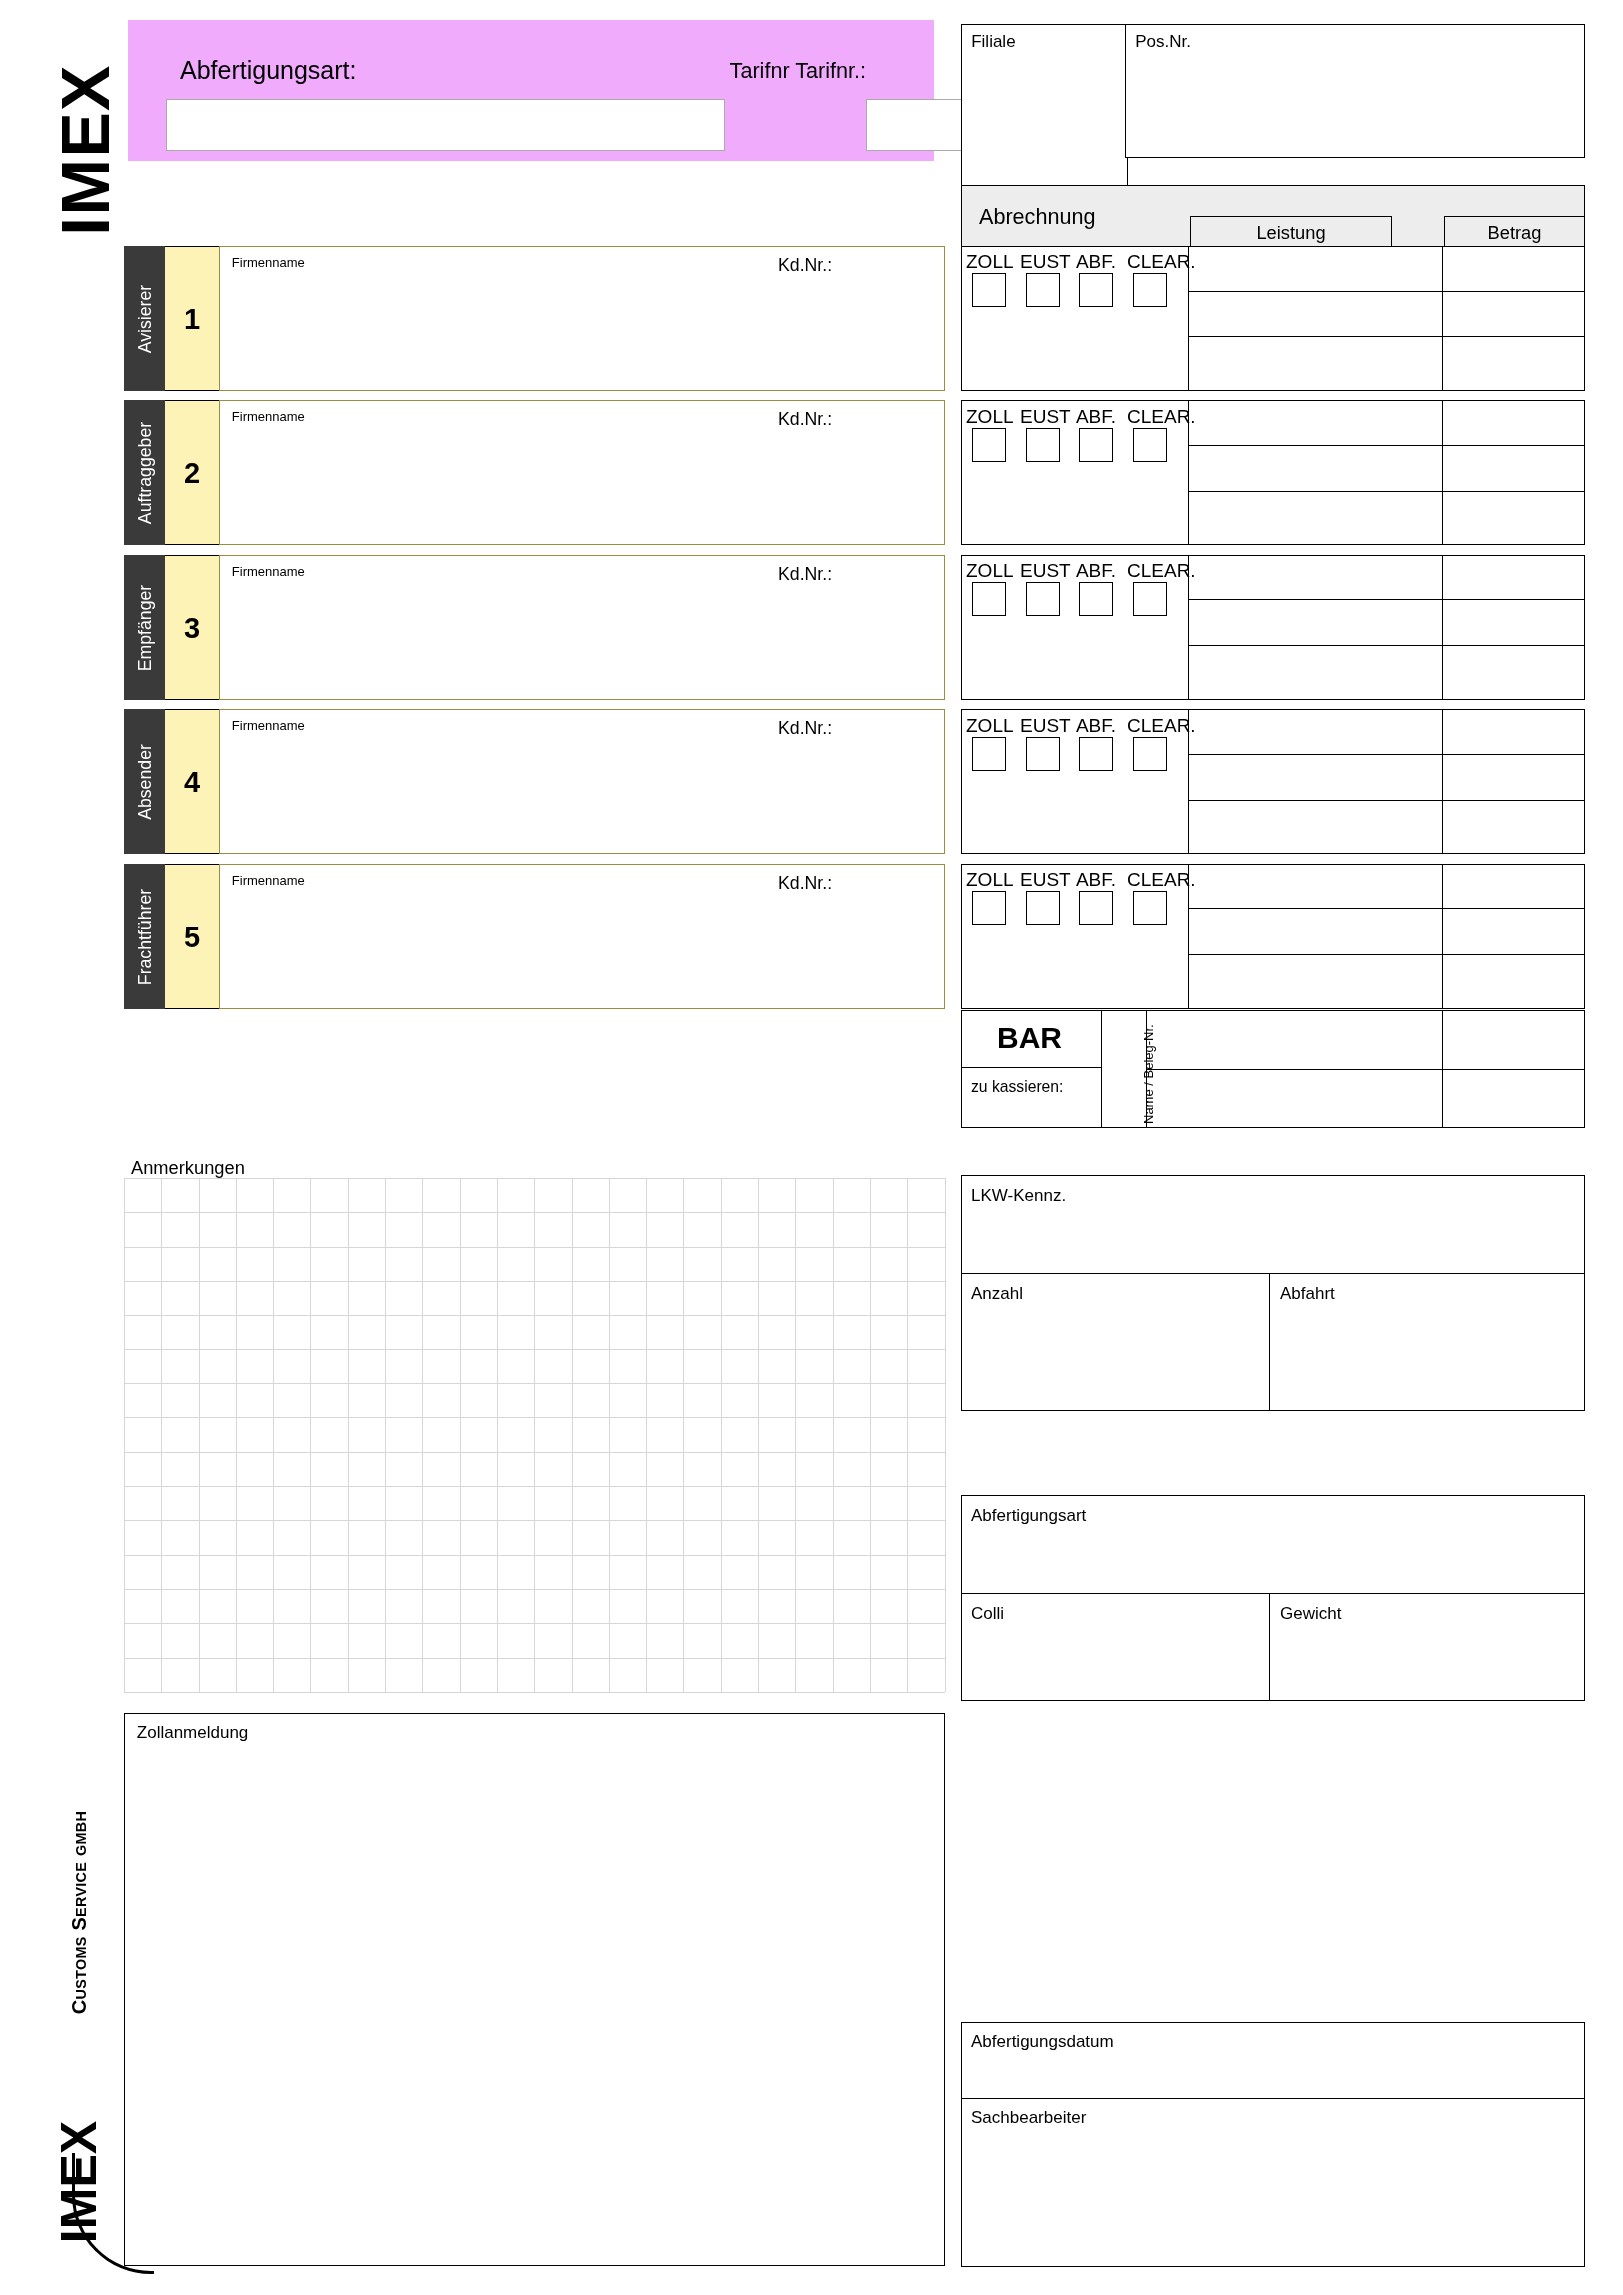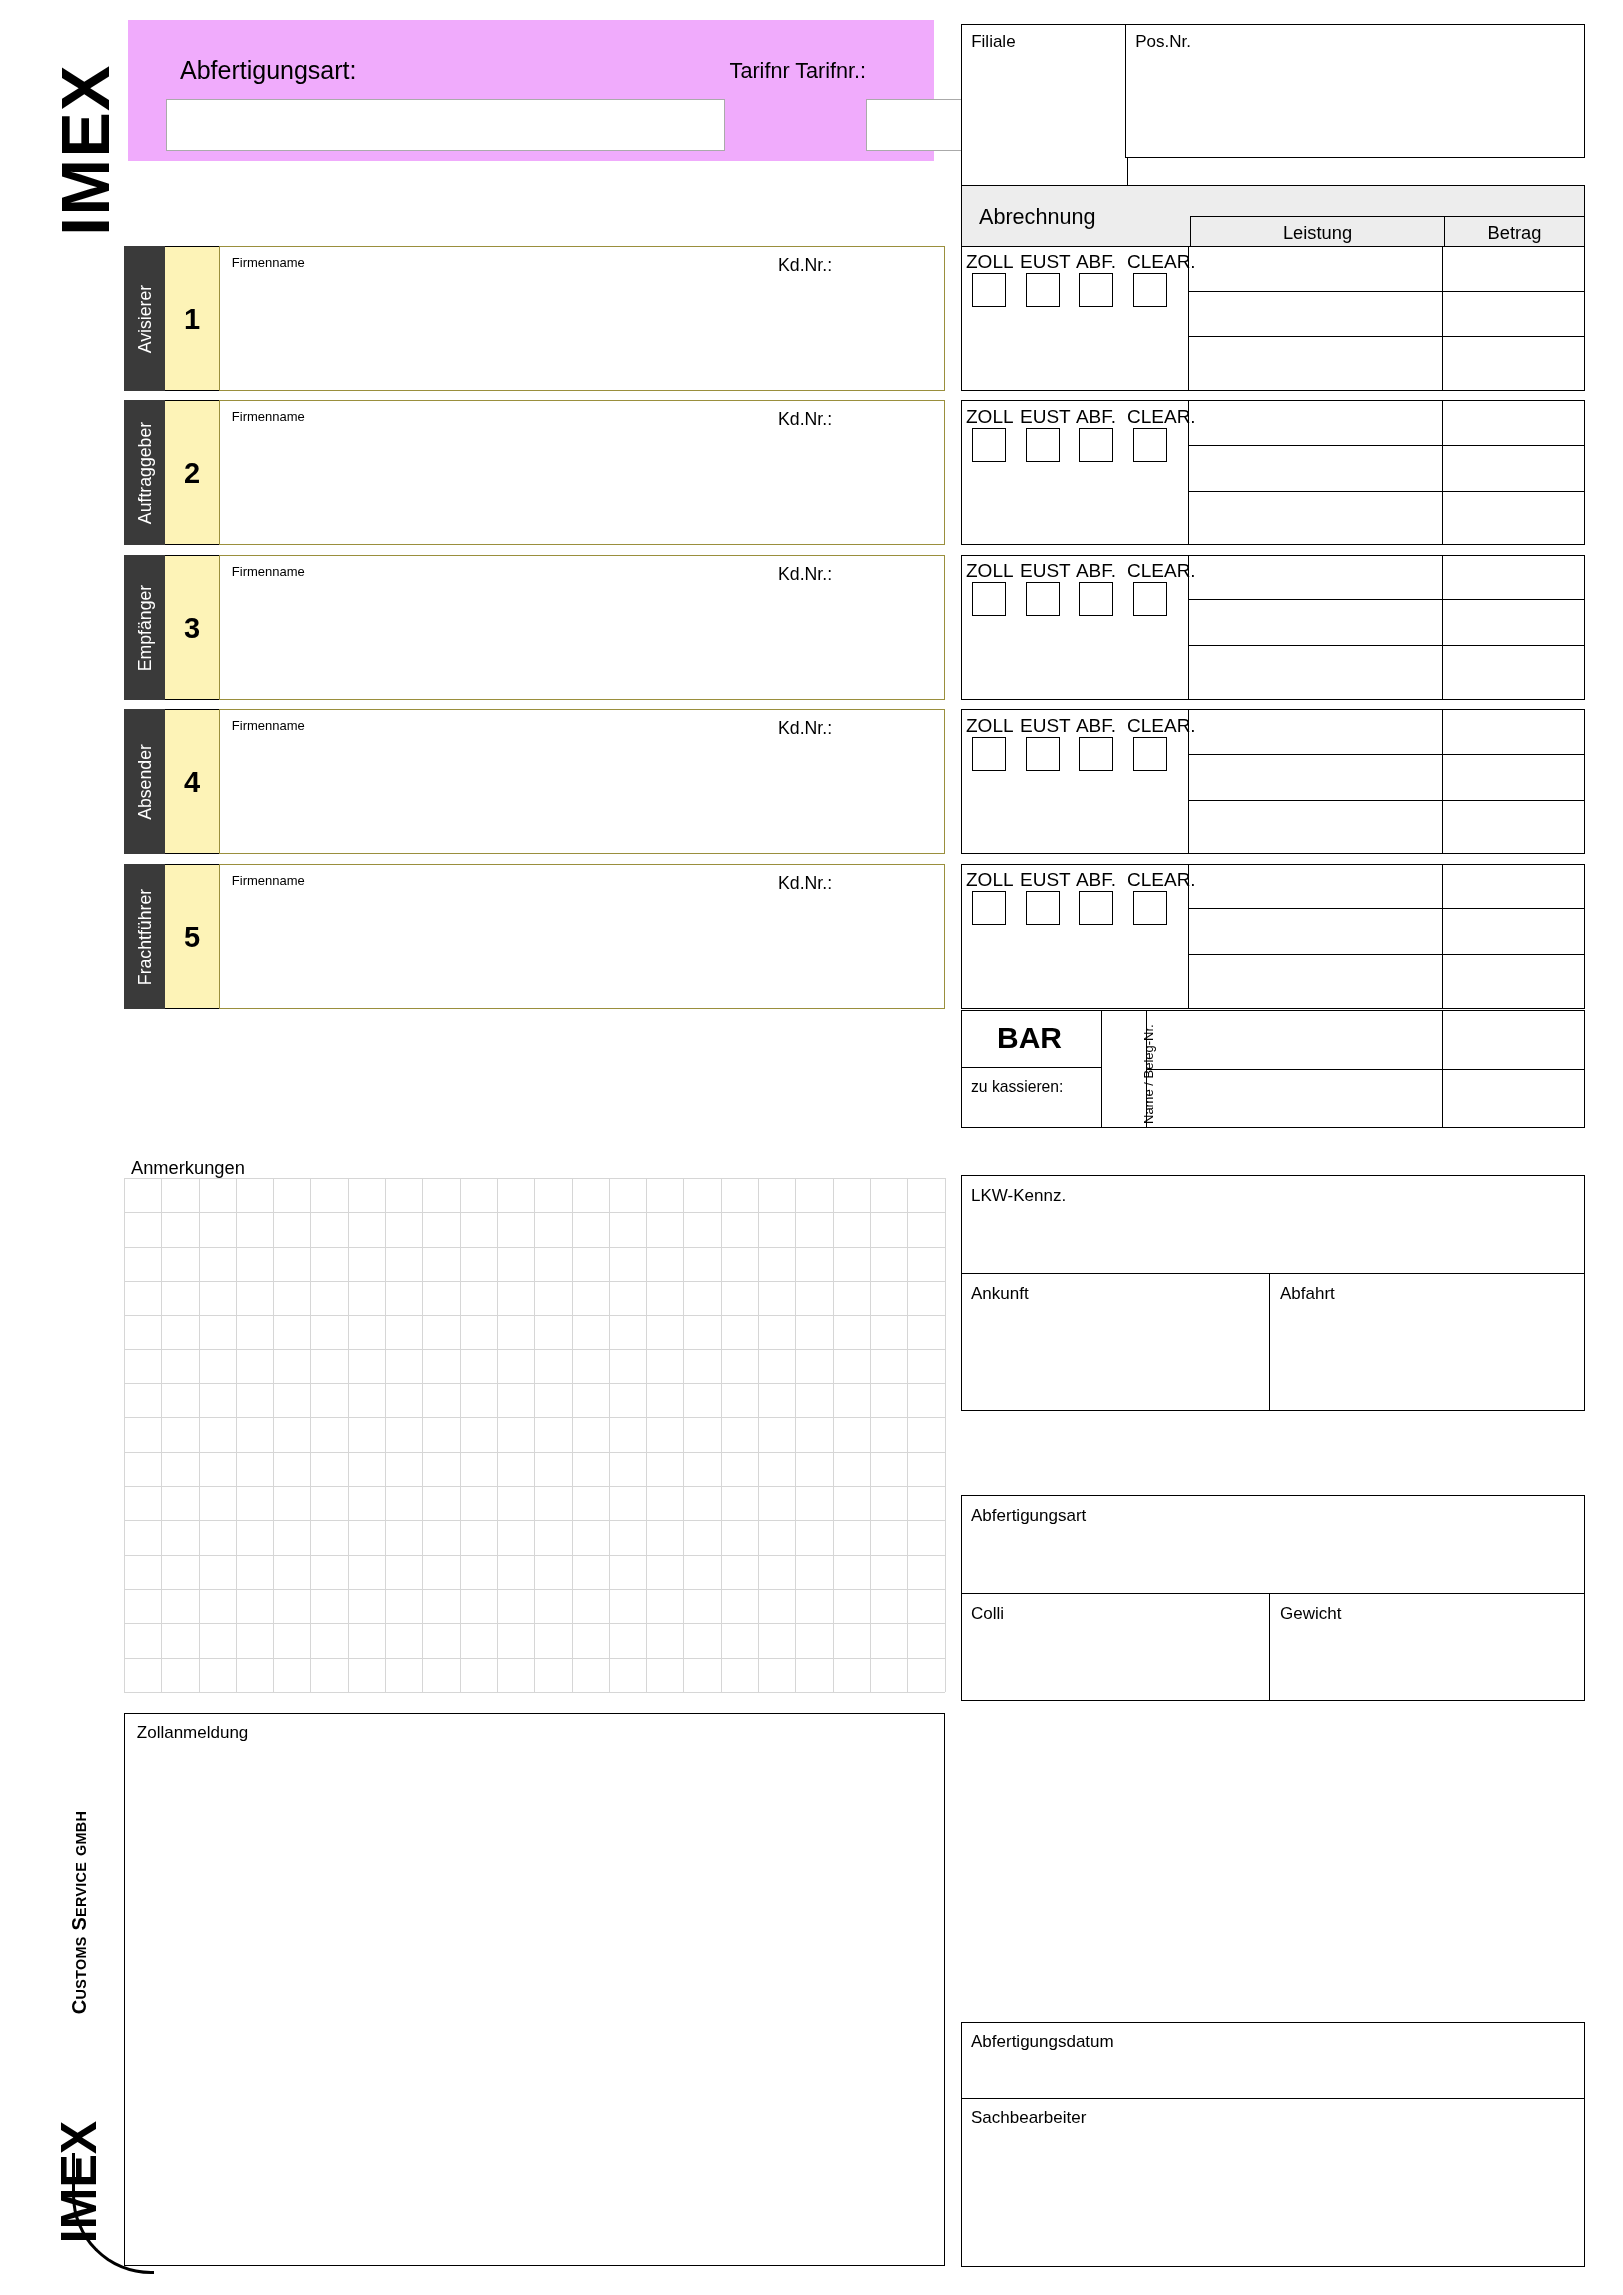--- a/index.html
+++ b/index.html
@@ -283,21 +283,21 @@
   <div class="box" style="left:961px; top:23.6px; width:167px; height:168px;">
     <div class="lbl" style="left:9.2px; top:7.9px;">Filiale</div>
   </div>
   <div class="box" style="left:1125px; top:23.6px; width:460px; height:134px;">
     <div class="lbl" style="left:9.2px; top:7.9px;">Pos.Nr.</div>
   </div>
 
   <div class="box abr-head" style="left:961px; top:185px; width:624px; height:63px; border-bottom:none;">
     <div class="lbl" style="left:17px; top:18.3px; font-size:21.6px;">Abrechnung</div>
   </div>
-  <div class="th-cell" style="left:1190px; top:216px; width:255px; height:31px;">Leistung</div>
+  <div class="th-cell" style="left:1190px; top:216px; width:202px; height:31px;">Leistung</div>
   <div class="th-cell" style="left:1444px; top:216px; width:141px; height:31px;">Betrag</div>
 
   <div class="party-tab" style="left:124px; top:246px; width:41px; height:145px;">
     <span>Avisierer</span>
   </div>
   <div class="party-num" style="left:165px; top:246px; width:54px; height:145px;">
     <span>1</span>
   </div>
   <div class="party-body" style="left:219px; top:246px; width:726px; height:145px; border-color:#9a8f3d;">
     <div class="fname">Firmenname</div>
@@ -474,21 +474,21 @@
       <div class="gl-h" style="top: 411px;"></div>
       <div class="gl-h" style="top: 445px;"></div>
       <div class="gl-h" style="top: 480px;"></div>
       <div class="gl-h" style="top: 514px;"></div>
     </div>
 
   <div class="box" style="left:961px; top:1175px; width:624px; height:236px;"></div>
   <div class="hline" style="left:961px; top:1273px; width:624px;"></div>
   <div class="vline" style="left:1269px; top:1273px; height:137px;"></div>
   <div class="lbl" style="left:971px; top:1186px;">LKW-Kennz.</div>
-  <div class="lbl" style="left:971px; top:1284px;">Ankunft</div>
+  <div class="lbl" style="left:971px; top:1284px;">Anzahl</div>
   <div class="lbl" style="left:1280px; top:1284px;">Abfahrt</div>
 
   <div class="box" style="left:961px; top:1495px; width:624px; height:206px;"></div>
   <div class="hline" style="left:961px; top:1593px; width:624px;"></div>
   <div class="vline" style="left:1269px; top:1593px; height:108px;"></div>
   <div class="lbl" style="left:971px; top:1506px;">Abfertigungsart</div>
   <div class="lbl" style="left:971px; top:1604px;">Colli</div>
   <div class="lbl" style="left:1280px; top:1604px;">Gewicht</div>
 
   <div class="box" style="left:124px; top:1713px; width:821px; height:553px;">

